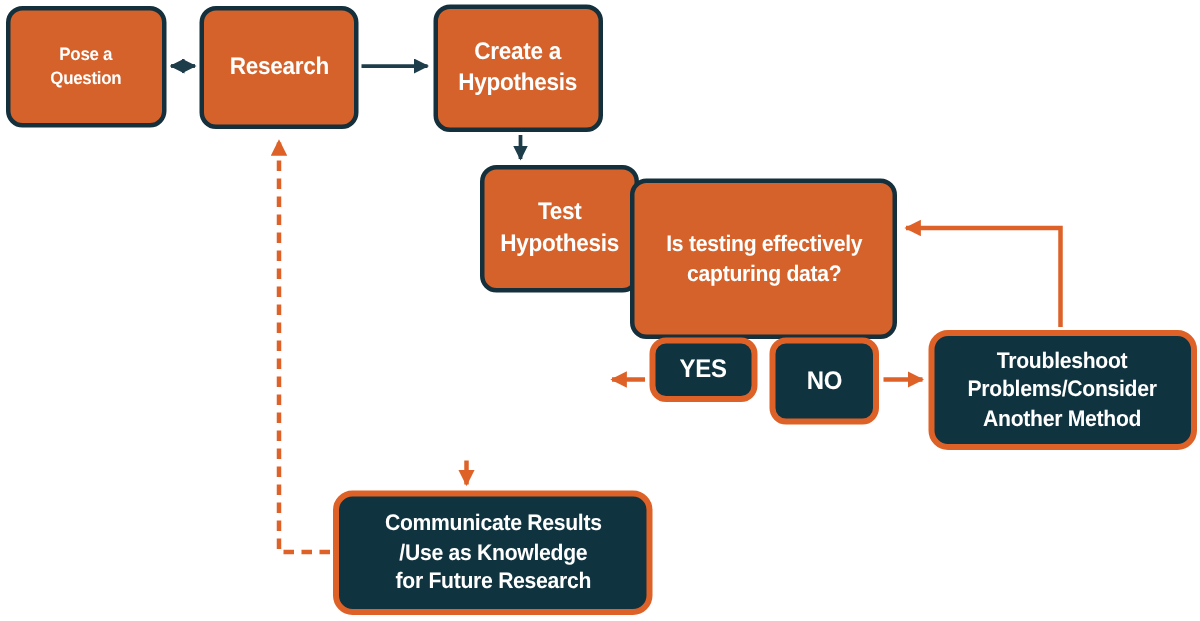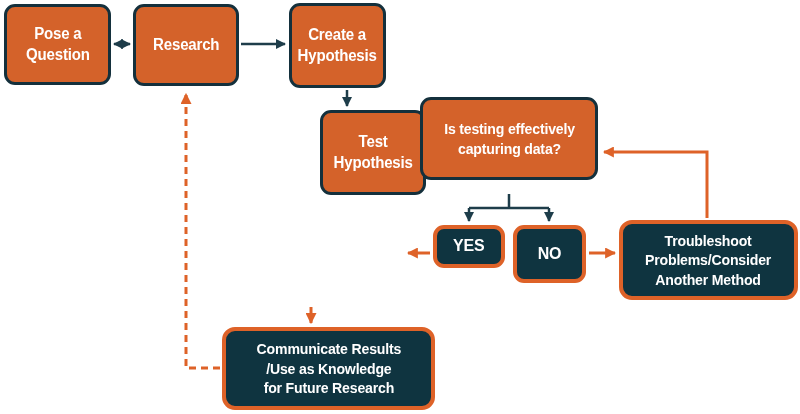--- a/index.html
+++ b/index.html
@@ -44,25 +44,25 @@
     background:var(--orange,#D4622A);
     border:3px solid var(--dark-border,#14303C);
     border-radius:11px;
   }
   .node--dark{
     background:var(--dark,#0F3440);
     border:4px solid var(--arrow-orange,#DE6228);
     border-radius:13px;
   }
   
-  .n-pose        {left:4px;   top:4px;   width:107px; height:81px; font-size:16px;}
+  .n-pose        {left:4px;   top:4px;   width:107px; height:81px; font-size:12px;}
   .n-research    {left:133px; top:4px;   width:106px; height:82px; font-size:16px;text-align:center;}
-  .n-create      {left:289px; top:3px;   width:97px; height:85px; font-size:16px;}
+  .n-create      {left:289px; top:3px;   width:113px; height:85px; font-size:16px;}
   .n-test        {left:292px; top:110px; width:106px; height:85px; font-size:16px;margin-left:28px;}
-  .n-istesting   {left:420px; top:97px; width:178px; height:83px; font-size:15px;}
+  .n-istesting   {left:420px; top:119px; width:178px; height:107px; font-size:15px;}
   .n-yes         {left:433px; top:225px; width:72px;  height:43px; font-size:17px; border-radius:11px;}
   .n-no          {left:513px; top:225px; width:73px;  height:58px; font-size:17px; border-radius:11px;text-align:right;}
   .n-troubleshoot{left:619px; top:220px; width:179px; height:80px; font-size:15px;}
   .n-analyze     {left:220px; top:218px; width:183px; height:87px; font-size:15px;}
   .n-communicate {left:222px; top:327px; width:213px; height:83px; font-size:15px;}
   .connectors{
     position:absolute;
     left:0; top:0;
     width:800px; height:414px;
     pointer-events:none;

